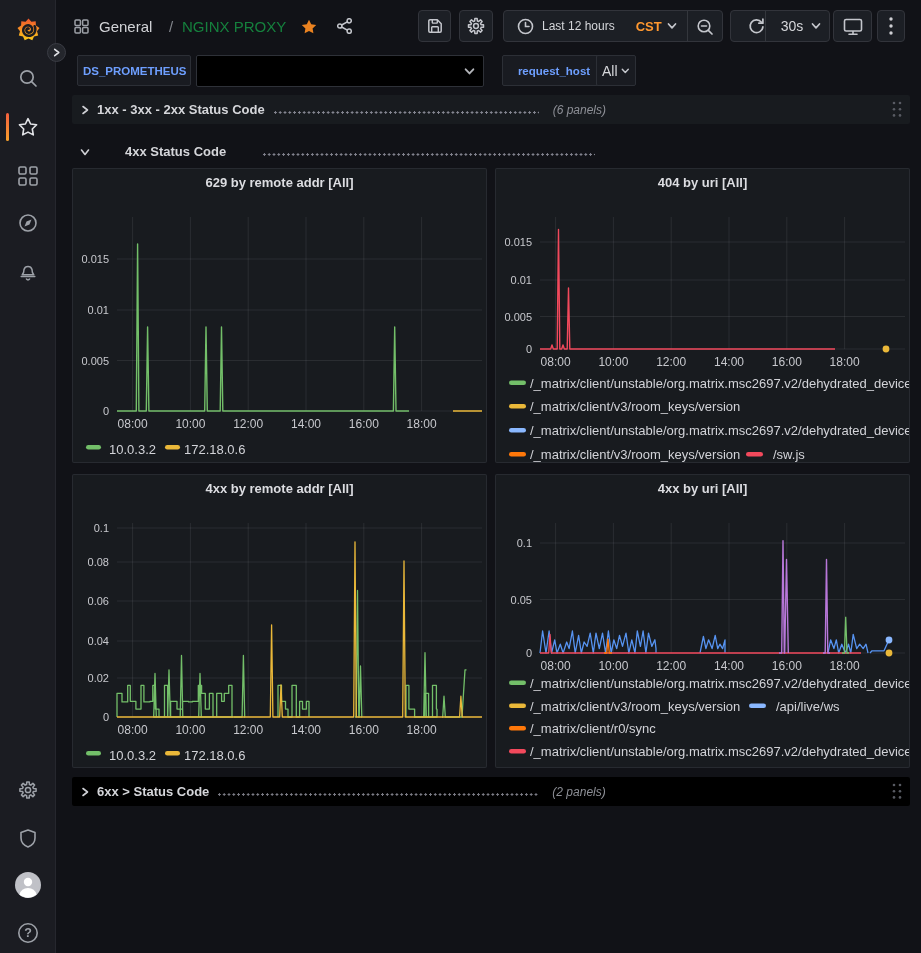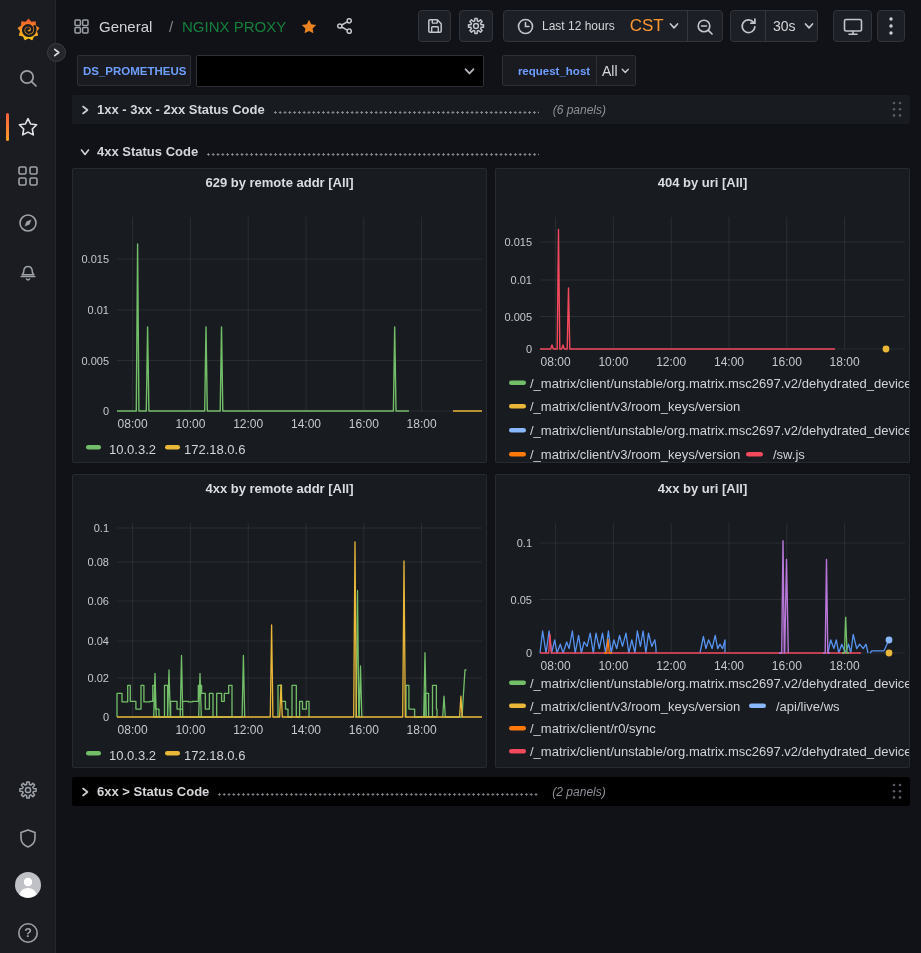--- a/index.html
+++ b/index.html
@@ -153,36 +153,36 @@
           </svg>
         </div>
   <div class="btn" style="left:447px;width:220px;justify-content:flex-start">
     <span style="margin-left:13px;display:flex">
             <svg width="17" height="17" viewBox="0 0 17 17" style="">
               <circle cx="8.5" cy="8.5" r="7" fill="none" stroke="#c4c6cc" stroke-width="1.6"></circle>
               <path d="M8.5 4.5 V8.5 H12" fill="none" stroke="#c4c6cc" stroke-width="1.6" stroke-linecap="round"></path>
             </svg>
           </span>
     <span style="color:#d5d6da;font-size:12px;margin-left:8px">Last 12 hours</span>
-    <span style="color:#ff9830;font-size:17px;font-weight:normal;margin-left:15px">CST</span>
+    <span style="color:#ff9830;font-size:13px;font-weight:bold;margin-left:21px">CST</span>
     <span style="margin-left:5px;display:flex">
             <svg width="10" height="8" viewBox="0 0 10 8">
               <path d="M1.5 2 L5 5.8 L8.5 2" fill="none" stroke="#c4c6cc" stroke-width="1.7" stroke-linecap="round" stroke-linejoin="round"></path>
             </svg>
           </span>
     <span style="position:absolute;left:183px;top:0;width:1px;height:30px;background:#34373d"></span>
     <span style="position:absolute;left:192px;top:7px;display:flex">
             <svg width="17" height="17" viewBox="0 0 17 17" style="">
               <circle cx="8" cy="8" r="5.8" fill="none" stroke="#c4c6cc" stroke-width="1.6"></circle>
               <line x1="5.5" y1="8" x2="10.5" y2="8" stroke="#c4c6cc" stroke-width="1.6" stroke-linecap="round"></line>
               <line x1="12.3" y1="12.3" x2="16" y2="16" stroke="#c4c6cc" stroke-width="1.7" stroke-linecap="round"></line>
             </svg>
           </span>
   </div>
-  <div class="btn" style="left:674px;width:88px;justify-content:flex-start">
+  <div class="btn" style="left:674px;width:100px;justify-content:center">
     <span style="margin-left:8px;display:flex">
             <svg width="18" height="18" viewBox="0 0 18 18" style="">
               <path d="M14.5 5.2 a6.4 6.4 0 1 0 1.4 4.6" fill="none" stroke="#c4c6cc" stroke-width="1.7" stroke-linecap="round"></path>
               <path d="M15.9 2.2 v4 h-4" fill="none" stroke="#c4c6cc" stroke-width="1.7" stroke-linecap="round" stroke-linejoin="round"></path>
             </svg>
           </span>
     <span style="position:absolute;left:34px;top:0;width:1px;height:30px;background:#34373d"></span>
     <span style="color:#d5d6da;font-size:14px;margin-left:16px">30s</span>
     <span style="margin-left:8px;display:flex">
             <svg width="10" height="8" viewBox="0 0 10 8">
@@ -227,21 +227,21 @@
           <span class="pcount">(6 panels)</span>
           <span class="drag"><svg width="11" height="17" viewBox="0 0 11 17">
               <circle cx="2" cy="2.0" r="1.3" fill="#585b63"></circle>
               <circle cx="8" cy="2.0" r="1.3" fill="#585b63"></circle>
               <circle cx="2" cy="8.2" r="1.3" fill="#585b63"></circle>
               <circle cx="8" cy="8.2" r="1.3" fill="#585b63"></circle>
               <circle cx="2" cy="14.4" r="1.3" fill="#585b63"></circle>
               <circle cx="8" cy="14.4" r="1.3" fill="#585b63"></circle>
             </svg></span>
 </div>
-  <div class="row" style="top:43px;height:29px;">
+  <div class="row" style="top:43px;height:29px;gap:28px;">
 <span class="chev">
             <svg width="10" height="10" viewBox="0 0 10 10">
               <path d="M1.5 3 L5 7.5 L8.5 3" fill="none" stroke="#cfd0d5" stroke-width="1.6" stroke-linecap="round" stroke-linejoin="round"></path>
             </svg>
           </span>
           <span class="rtitle">4xx Status Code</span>
 <span class="dots" style="width:333px"></span>
 </div>
   <div class="panel" style="left:16px;top:74px;width:415px;height:295px">
 <div class="ptitle">629 by remote addr [All]</div>

